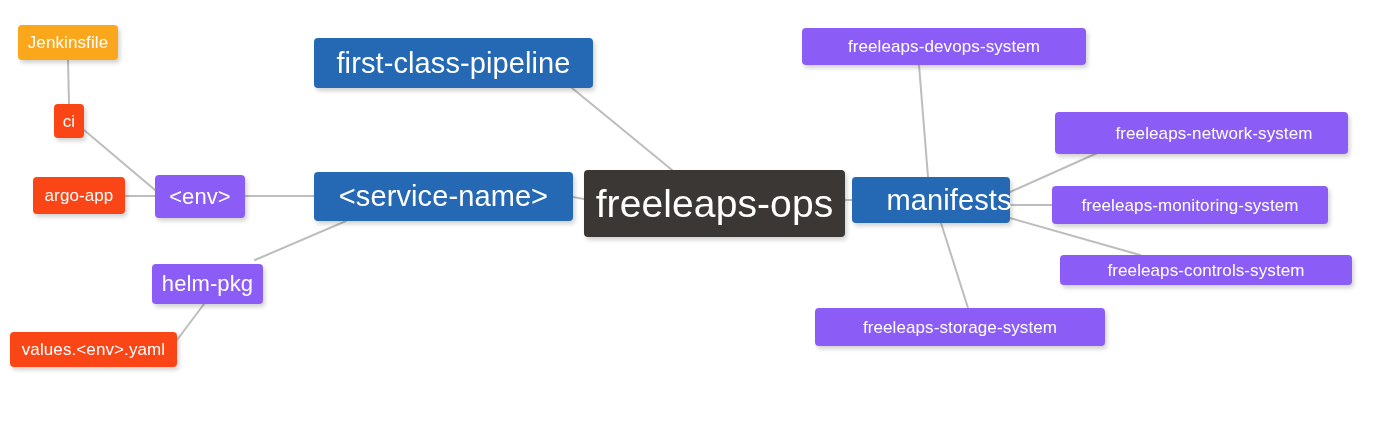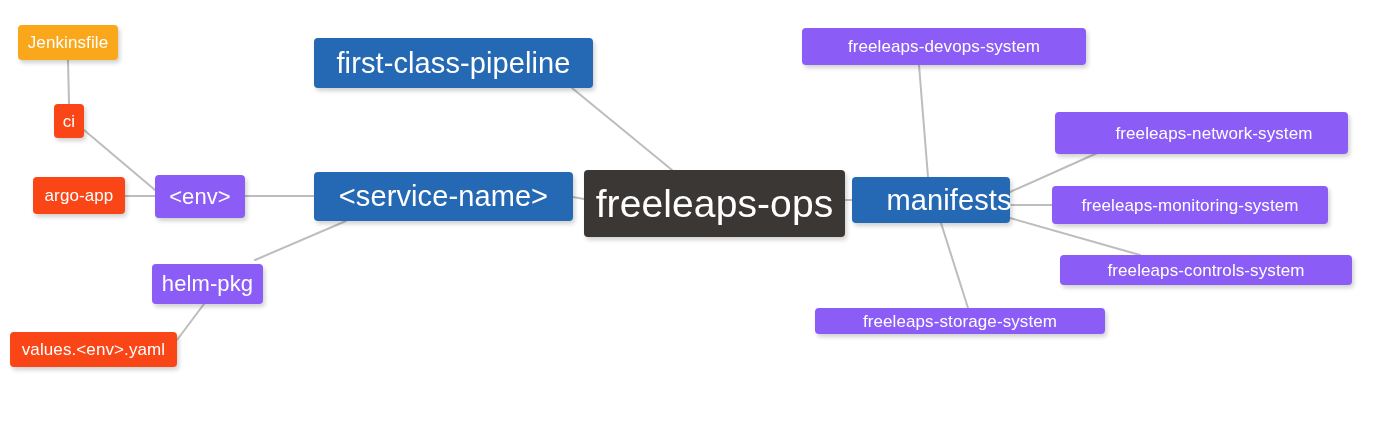--- a/index.html
+++ b/index.html
@@ -115,17 +115,17 @@
       </div>
       <div class="mm-node lvl-green sz-l3" style="left: 1055px; top: 112px; width: 293px; height: 42px; padding-left: 25px;">
         <span class="mm-node-label">freeleaps-network-system</span>
       </div>
       <div class="mm-node lvl-green sz-l3" style="left: 1052px; top: 186px; width: 276px; height: 38px;">
         <span class="mm-node-label">freeleaps-monitoring-system</span>
       </div>
       <div class="mm-node lvl-green sz-l3" style="left: 1060px; top: 255px; width: 292px; height: 30px;">
         <span class="mm-node-label">freeleaps-controls-system</span>
       </div>
-      <div class="mm-node lvl-green sz-l3" style="left: 815px; top: 308px; width: 290px; height: 26px;">
+      <div class="mm-node lvl-green sz-l3" style="left: 815px; top: 308px; width: 290px; height: 38px;">
         <span class="mm-node-label">freeleaps-storage-system</span>
       </div>
     </div>
 </div>
 
 </body></html>

